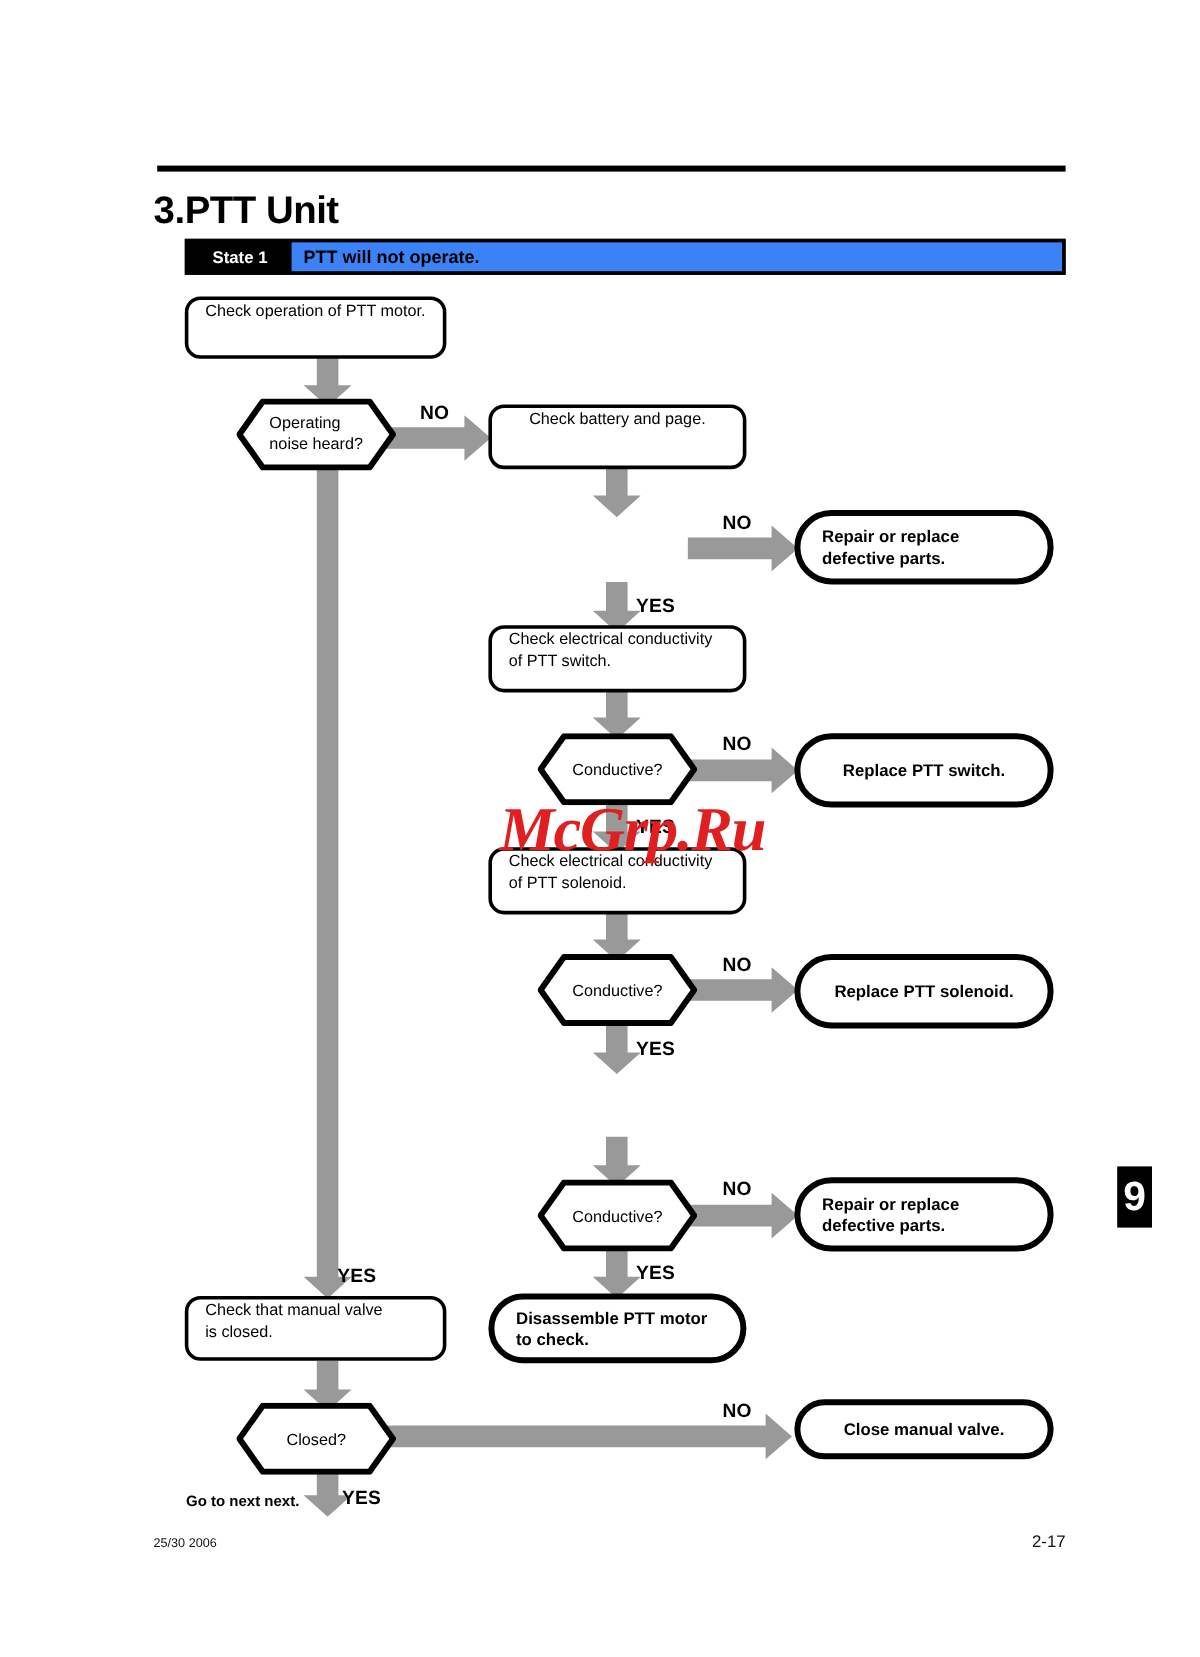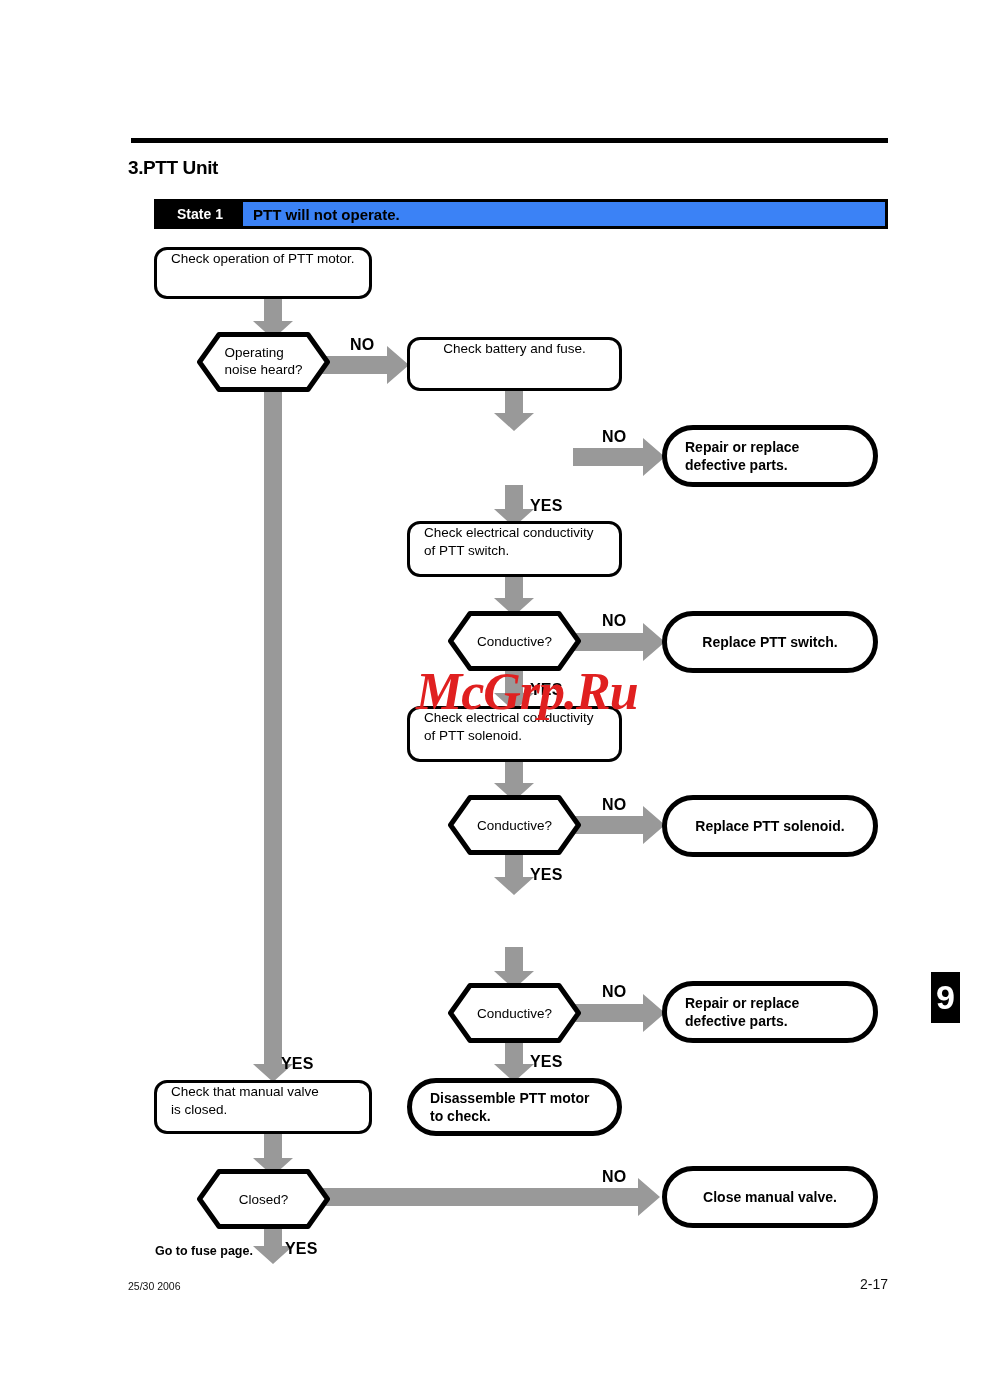--- a/index.html
+++ b/index.html
@@ -11,21 +11,21 @@
   }
   #page { position: relative; width: 1000px; height: 1381px; background:#fff; }
 
   
   .rule {
     position: absolute; left: 131px; top: 138px; width: 757px; height: 5px;
     background: #000;
   }
   .doc-title {
     position: absolute; left: 128px; top: 157px;
-    font-size: 19px; font-weight: bold; letter-spacing: -0.4px; color: #000;
+    font-size: 32px; font-weight: bold; letter-spacing: -0.4px; color: #000;
   }
   .state-bar {
     position: absolute; left: 154px; top: 199px; width: 734px; height: 30px;
     background: #000; border: 3px solid #000; display: flex; align-items: stretch;
   }
   .state-tag {
     width: 86px; background: #000; color: #fff;
     font-size: 14px; font-weight: bold;
     display: flex; align-items: center; justify-content: center;
   }
@@ -230,21 +230,21 @@
   <div class="hex" style="left:197px; top:332px; width:133px; height:60px;">
     <svg width="133" height="60" viewBox="0 0 133 60">
       <polygon points="22,2.5 111,2.5 130.5,30 111,57.5 22,57.5 2.5,30" fill="#ffffff" stroke="#000000" stroke-width="5" stroke-linejoin="round"></polygon>
     </svg>
     <div class="hex-label">
       <span style="text-align:left; line-height:1.25;">Operating<br>noise heard?</span>
     </div>
   </div>
 
   <div class="node proc center" style="left:407px; top:337px; width:215px; height:54px; justify-content:center;">
-    <span>Check battery and fuse.</span>
+    <span>Check battery and page.</span>
   </div>
 
 
   <div class="node term" style="left:662px; top:425px; width:216px; height:62px; border-radius:31px;">
     <span>Repair or replace<br>defective parts.</span>
   </div>
 
   <div class="node proc" style="left:407px; top:521px; width:215px; height:56px;">
     <span>Check electrical conductivity<br>of PTT switch.</span>
   </div>
@@ -295,21 +295,21 @@
     <span>Disassemble PTT motor<br>to check.</span>
   </div>
 
   <div class="hex" style="left:197px; top:1169px; width:133px; height:60px;">
     <svg width="133" height="60" viewBox="0 0 133 60">
       <polygon points="22,2.5 111,2.5 130.5,30 111,57.5 22,57.5 2.5,30" fill="#ffffff" stroke="#000000" stroke-width="5" stroke-linejoin="round"></polygon>
     </svg>
     <div class="hex-label">Closed?</div>
   </div>
 
-  <div class="node term center" style="left:662px; top:1166px; width:216px; height:62px; border-radius:31px;">
+  <div class="node term center" style="left:662px; top:1166px; width:216px; height:50px; border-radius:31px;">
     <span>Close manual valve.</span>
   </div>
 
   <div class="flag" style="left:350px; top:336px;">NO</div>
   <div class="flag" style="left:281px; top:1055px;">YES</div>
 
   <div class="flag" style="left:602px; top:428px;">NO</div>
   <div class="flag" style="left:530px; top:497px;">YES</div>
 
   <div class="flag" style="left:602px; top:612px;">NO</div>
@@ -317,21 +317,21 @@
 
   <div class="flag" style="left:602px; top:796px;">NO</div>
   <div class="flag" style="left:530px; top:866px;">YES</div>
 
   <div class="flag" style="left:602px; top:983px;">NO</div>
   <div class="flag" style="left:530px; top:1053px;">YES</div>
 
   <div class="flag" style="left:602px; top:1168px;">NO</div>
   <div class="flag" style="left:285px; top:1240px;">YES</div>
 
-  <div class="nextpage" style="left:155px; top:1244px;">Go to fuse page.</div>
+  <div class="nextpage" style="left:155px; top:1244px;">Go to next next.</div>
 
   <div class="chapter-tab" style="left:931px; top:972px; width:29px; height:51px;">
     <span>9</span>
   </div>
 
   <div class="watermark">McGrp.Ru</div>
 
   <div class="foot-left">25/30  2006</div>
   <div class="foot-right">2-17</div>
 

